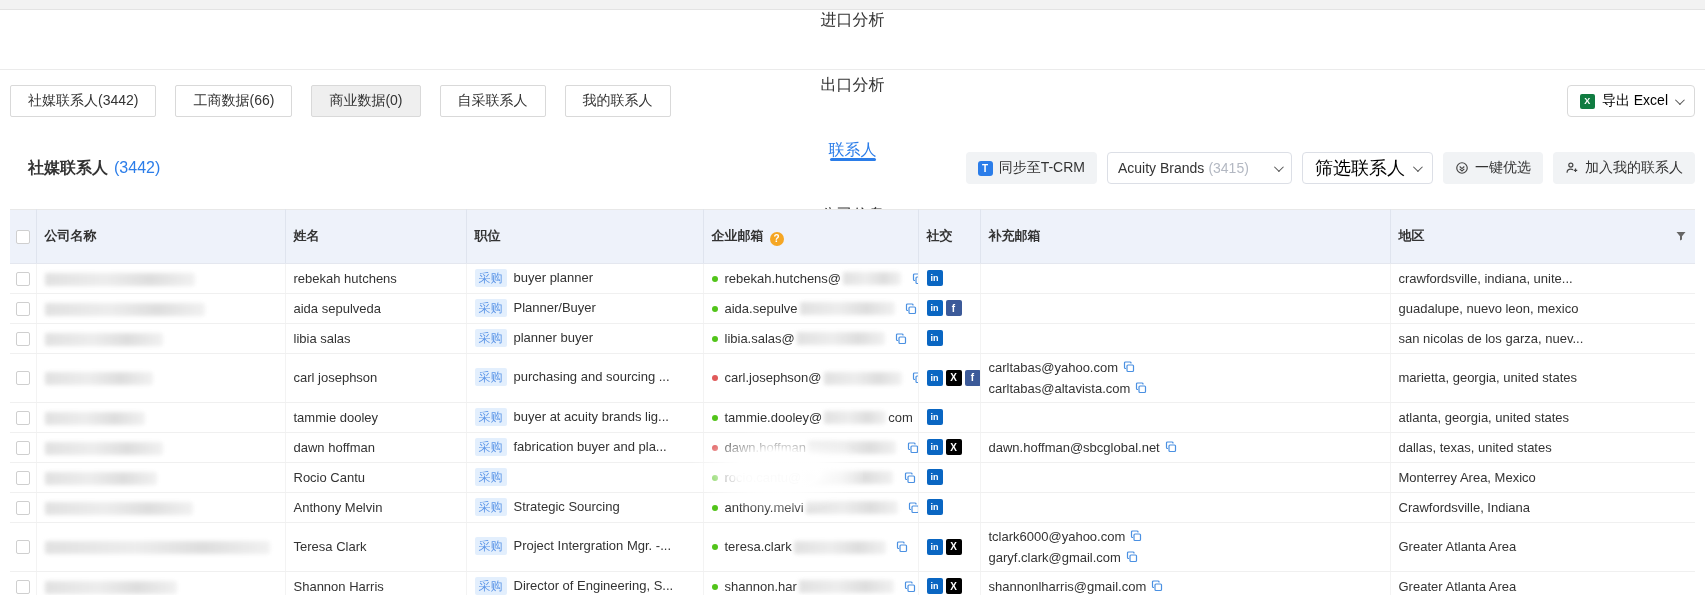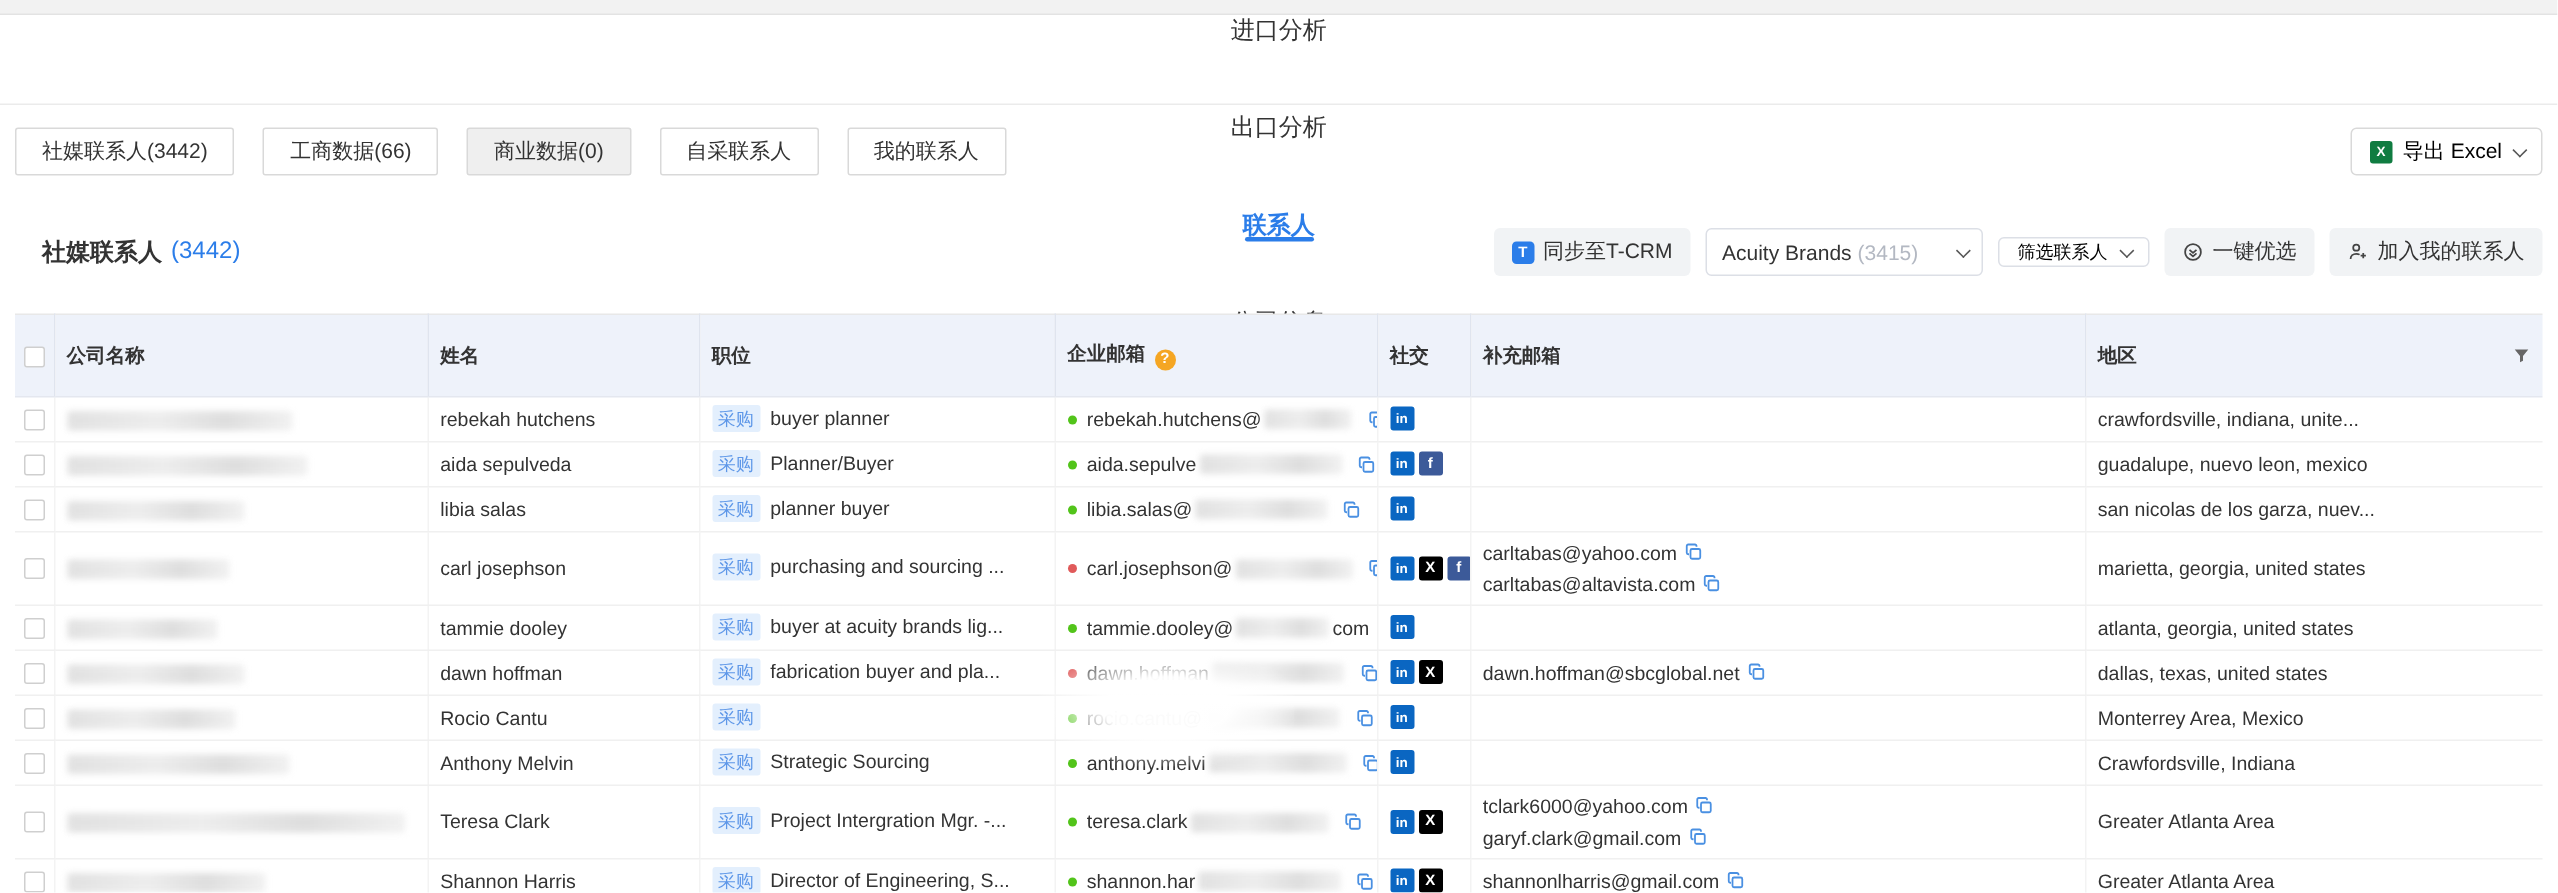--- a/index.html
+++ b/index.html
@@ -3,21 +3,21 @@
 <meta charset="utf-8">
 <style>
   * { margin:0; padding:0; box-sizing:border-box; }
   html,body { width:1705px; height:595px; overflow:hidden; background:#fff;
     font-family:"Liberation Sans","DejaVu Sans",sans-serif; color:#333; }
   .top-strip { height:10px; background:#f2f2f2; border-bottom:1px solid #e3e3e3; }
 
   
   .tabs-bar { display:flex; gap:44px; padding:0 10px; height:60px; align-items:center; border-bottom:1px solid #ebebeb;flex-direction:column; }
   .tab { font-size:16px; color:#333; cursor:pointer; position:relative; height:100%; display:flex; align-items:center; }
-  .tab.active { color:#2b7de9; font-weight:700; }
+  .tab.active { color:#2b7de9; font-weight:400; }
   .tab.active::after { content:""; position:absolute; left:50%; transform:translateX(-50%);
     bottom:0; width:46px; height:3px; background:#2b7de9; border-radius:2px; }
 
   
   .filter-row { display:flex; align-items:flex-end; gap:19px; margin:15px 10px 0 10px; }
   .fbtn { border:1px solid #d9d9d9; background:#fff; border-radius:2px; font-size:14px;
     padding:6px 17px; color:#333; cursor:pointer; white-space:nowrap; }
   .fbtn.muted { background:#efefef; }
   .export-btn { margin-left:auto; border:1px solid #d9d9d9; border-radius:4px; background:#fff;
     font-size:14px; padding:6px 12px; display:flex; align-items:center; gap:7px; cursor:pointer; }
@@ -37,21 +37,21 @@
     font-size:10px; font-weight:700; display:inline-flex; align-items:center; justify-content:center; }
   .search-box { width:158px; height:32px; border:1px solid #dcdfe6; border-radius:4px;
     display:flex; align-items:center; padding:0 8px; background:#fff; }
   .search-box input { border:none; outline:none; flex:1; font-size:13px; color:#333; min-width:0;
     font-family:inherit; }
   .search-box input::placeholder { color:#c0c4cc; }
   .select-box { width:185px; height:32px; border:1px solid #dcdfe6; border-radius:4px;
     display:flex; align-items:center; padding:0 10px; background:#fff; cursor:pointer; font-size:14px; gap:4px; }
   .select-count { color:#b3b8c2; }
   .select-box .chev, .wbtn .chev { margin-left:auto; }
-  .wbtn { height:20px; border:1px solid #dcdfe6; border-radius:4px; background:#fff; font-size:12px;
+  .wbtn { height:32px; border:1px solid #dcdfe6; border-radius:4px; background:#fff; font-size:18px;
     padding:0 12px; display:flex; align-items:center; gap:8px; cursor:pointer; white-space:nowrap; }
 
   
   .table-wrap { margin:24px 10px 0 10px; position:relative; }
   table { border-collapse:collapse; table-layout:fixed; width:1685px; }
   thead th { background:#eef2fa; height:36px; font-size:13px; font-weight:700; text-align:left;
     padding:17px 8px; color:#333; border-right:1px solid #dfe4ee; border-top:1px solid #e8e8e8;
     border-bottom:1px solid #e4e7ef; white-space:nowrap; overflow:hidden; }
   thead th:last-child { border-right:none; }
   tbody td { height:30px; font-size:13px; padding:0 8px; border-bottom:1px solid #f0f0f0;

